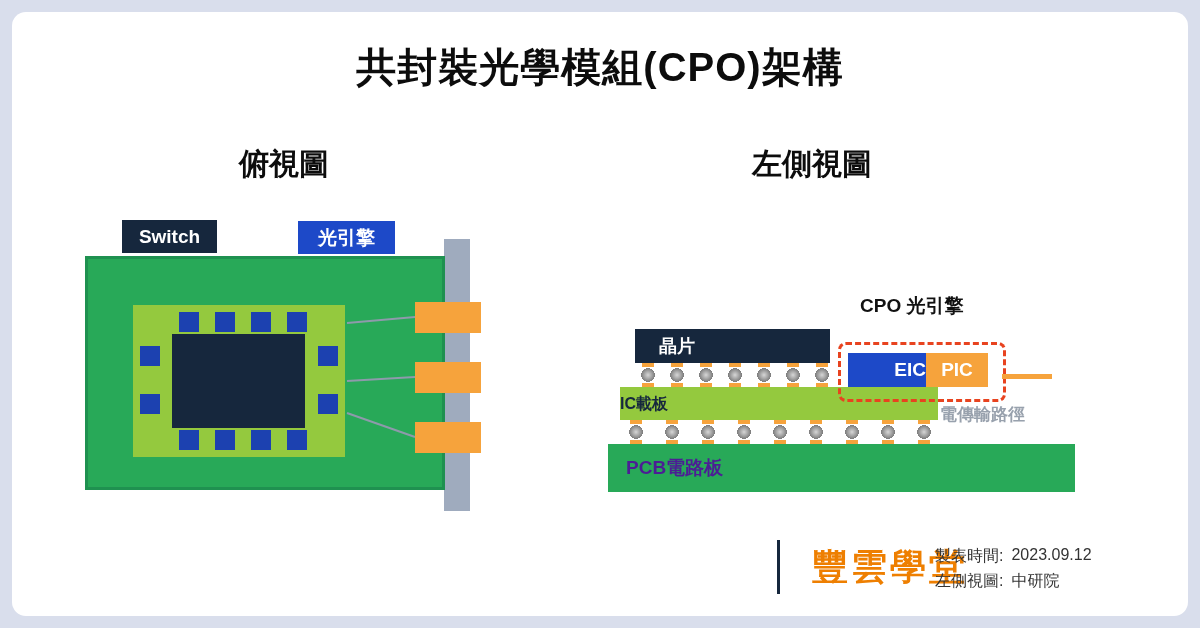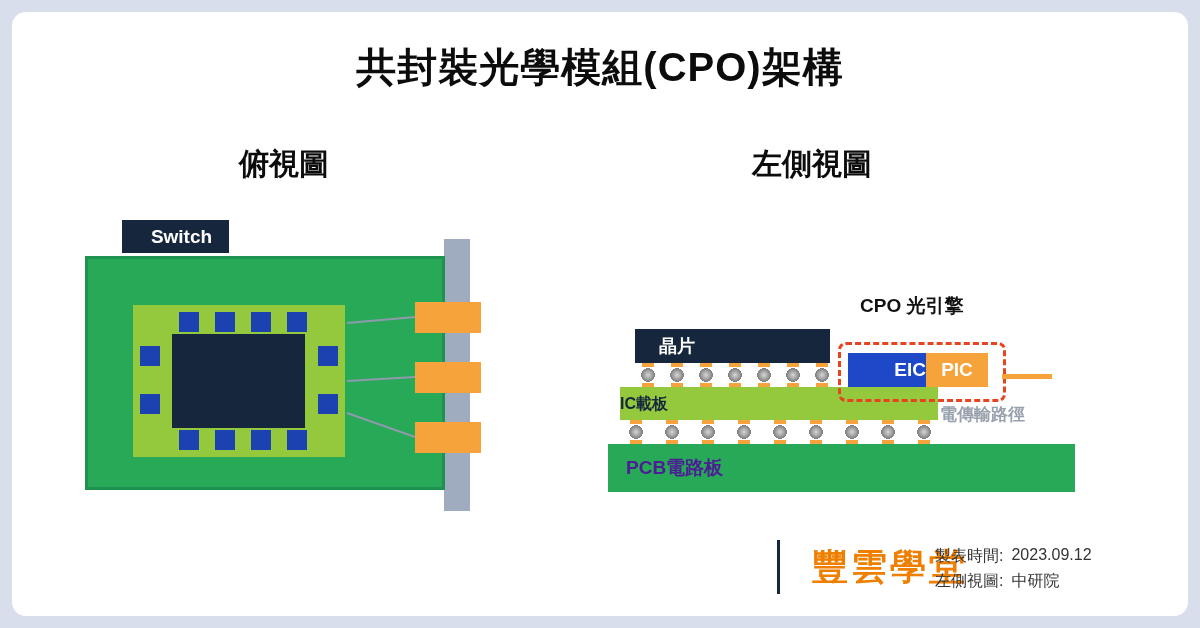--- a/index.html
+++ b/index.html
@@ -49,21 +49,20 @@
 
   
   .legend {
     position: absolute;
     height: 33px;
     line-height: 33px;
     text-align: center;
     color: #ffffff;
     font-size: 19px;
     font-weight: bold;
-    padding-left: 12px;
   }
   .switch-legend { left: 110px; top: 208px; width: 95px; background: #16273d; }
   .engine-legend { left: 286px; top: 209px; width: 97px; background: #1d49c8; }
 
   .faceplate { left: 432px; top: 227px; width: 26px; height: 272px; background: #9fabbe; }
   .board {
     left: 73px; top: 244px; width: 360px; height: 234px;
     background: #28a958; border: 3px solid #1f9150; box-sizing: border-box;
   }
   .package { left: 121px; top: 293px; width: 212px; height: 152px; background: #94c93e; }
@@ -155,20 +154,21 @@
 <body>
 
 <div class="card">
 
   <h1 class="title">共封裝光學模組(CPO)架構</h1>
 
   <h2 class="view-heading top-heading">俯視圖</h2>
   <h2 class="view-heading side-heading">左側視圖</h2>
 
   <div class="legend switch-legend">Switch</div>
+  <div class="legend engine-legend">光引擎</div>
 
   <div class="abs faceplate"></div>
   <div class="abs board"></div>
   <div class="abs package"></div>
   <div class="abs die"></div>
 
   <div class="blue-sq" style="left:167px;top:300px"></div>
   <div class="blue-sq" style="left:203px;top:300px"></div>
   <div class="blue-sq" style="left:239px;top:300px"></div>
   <div class="blue-sq" style="left:275px;top:300px"></div>

